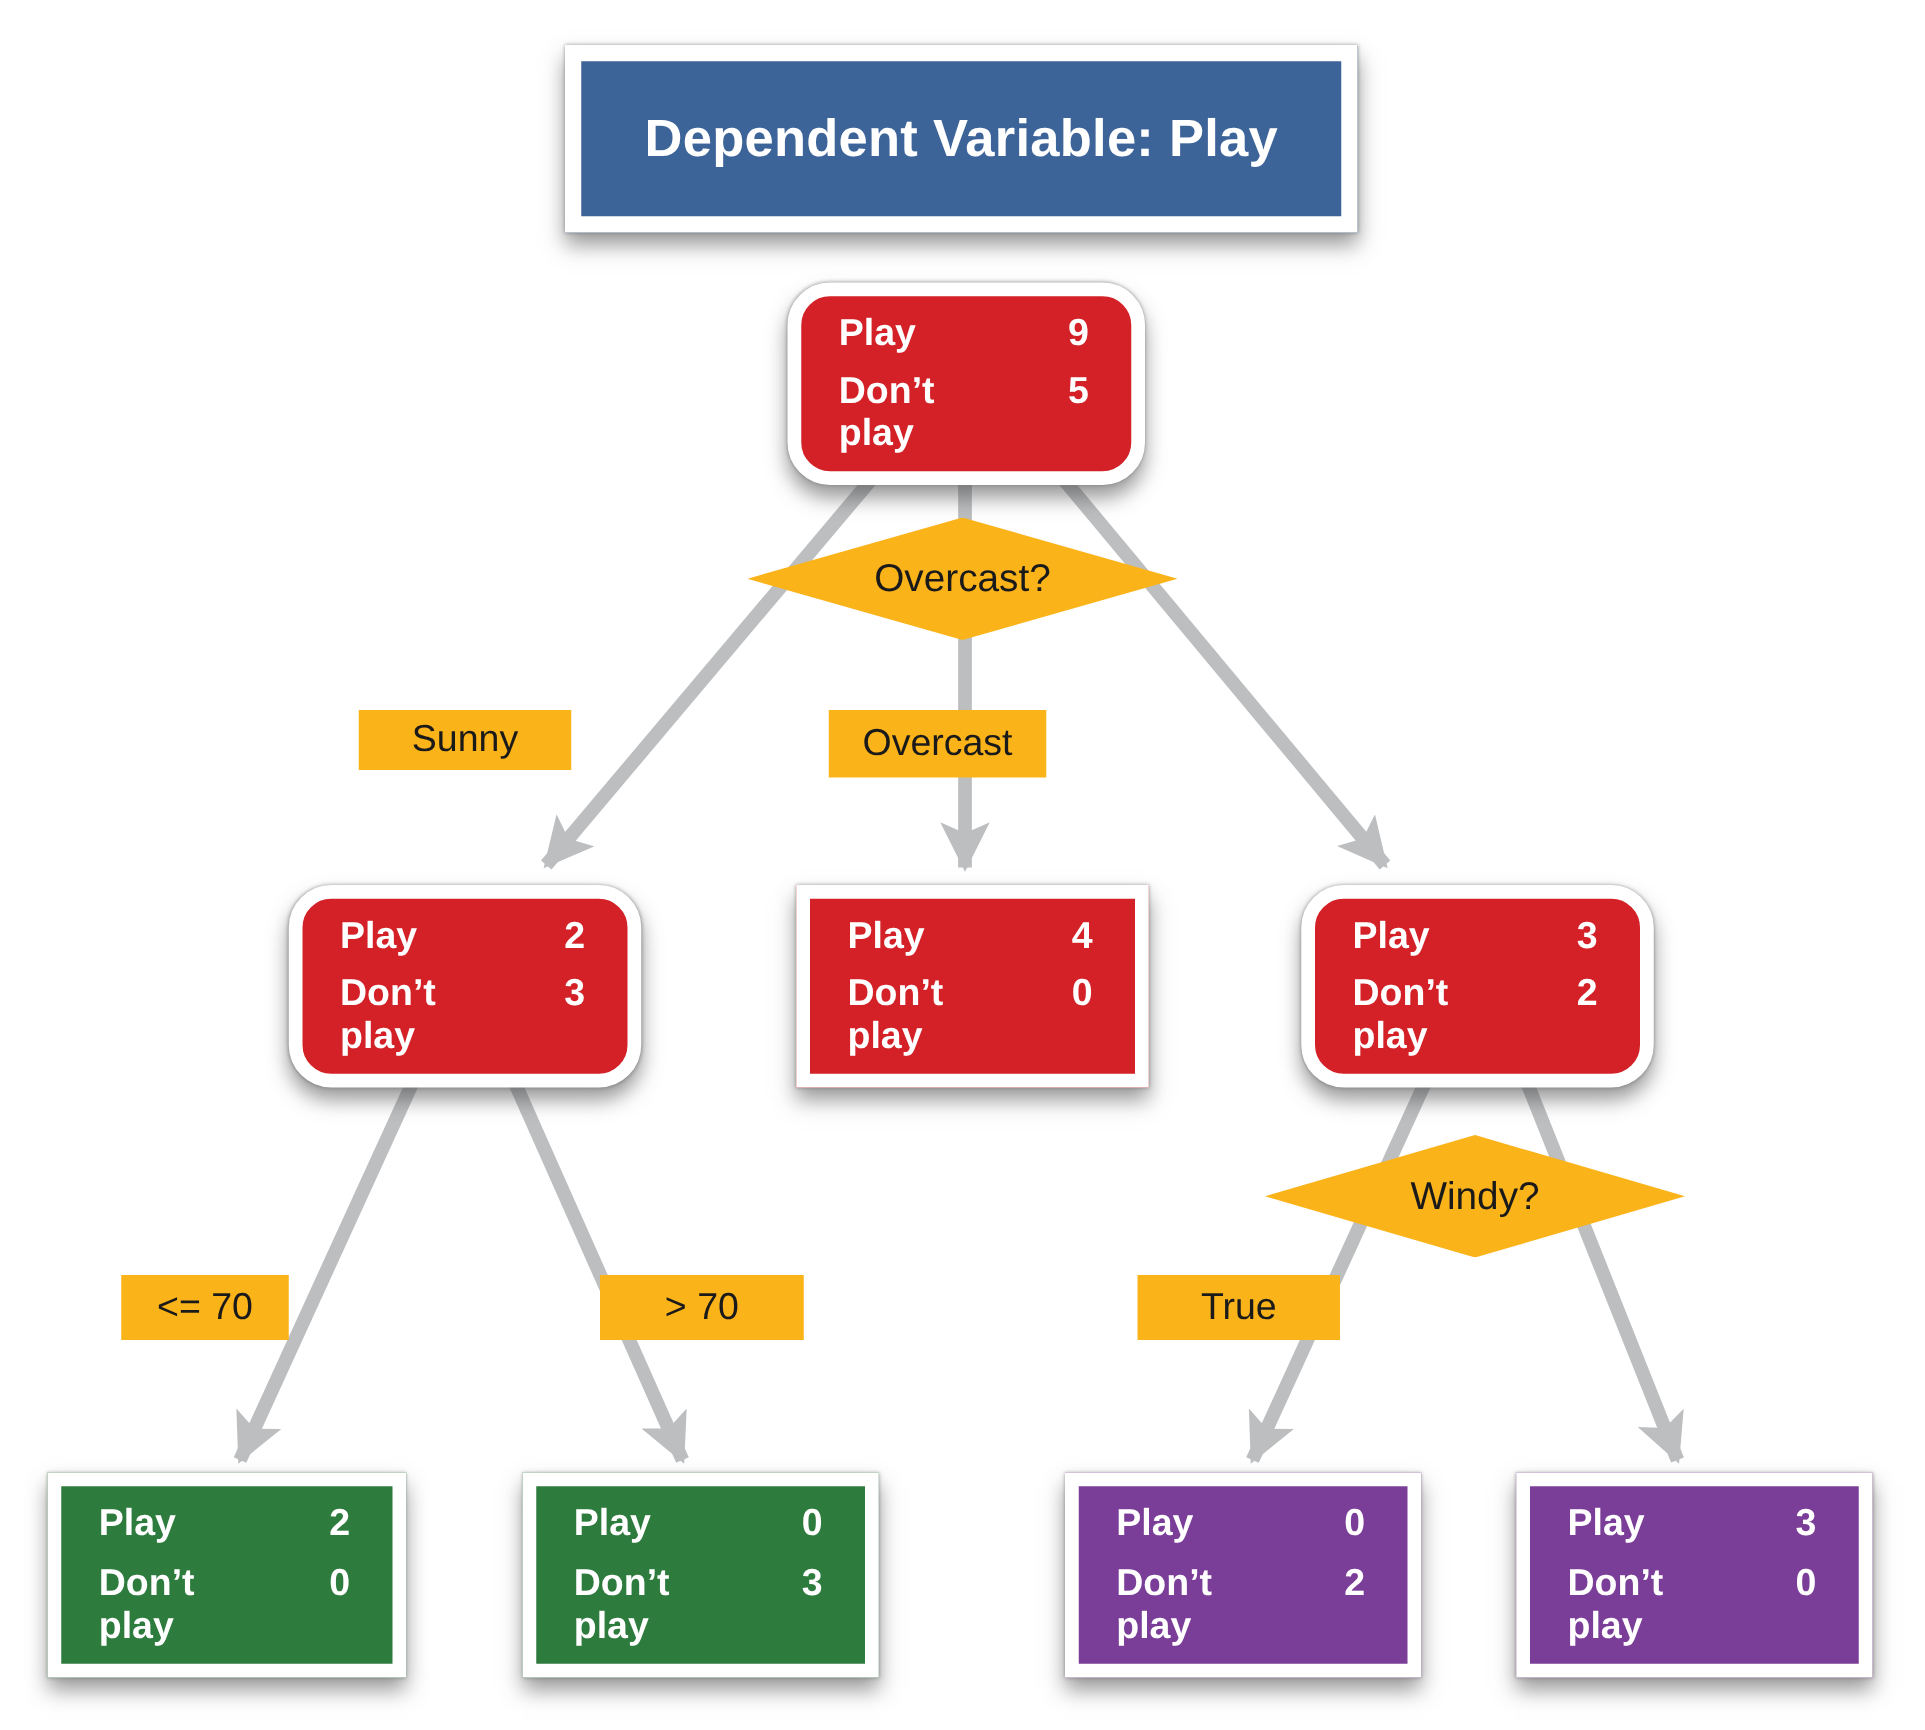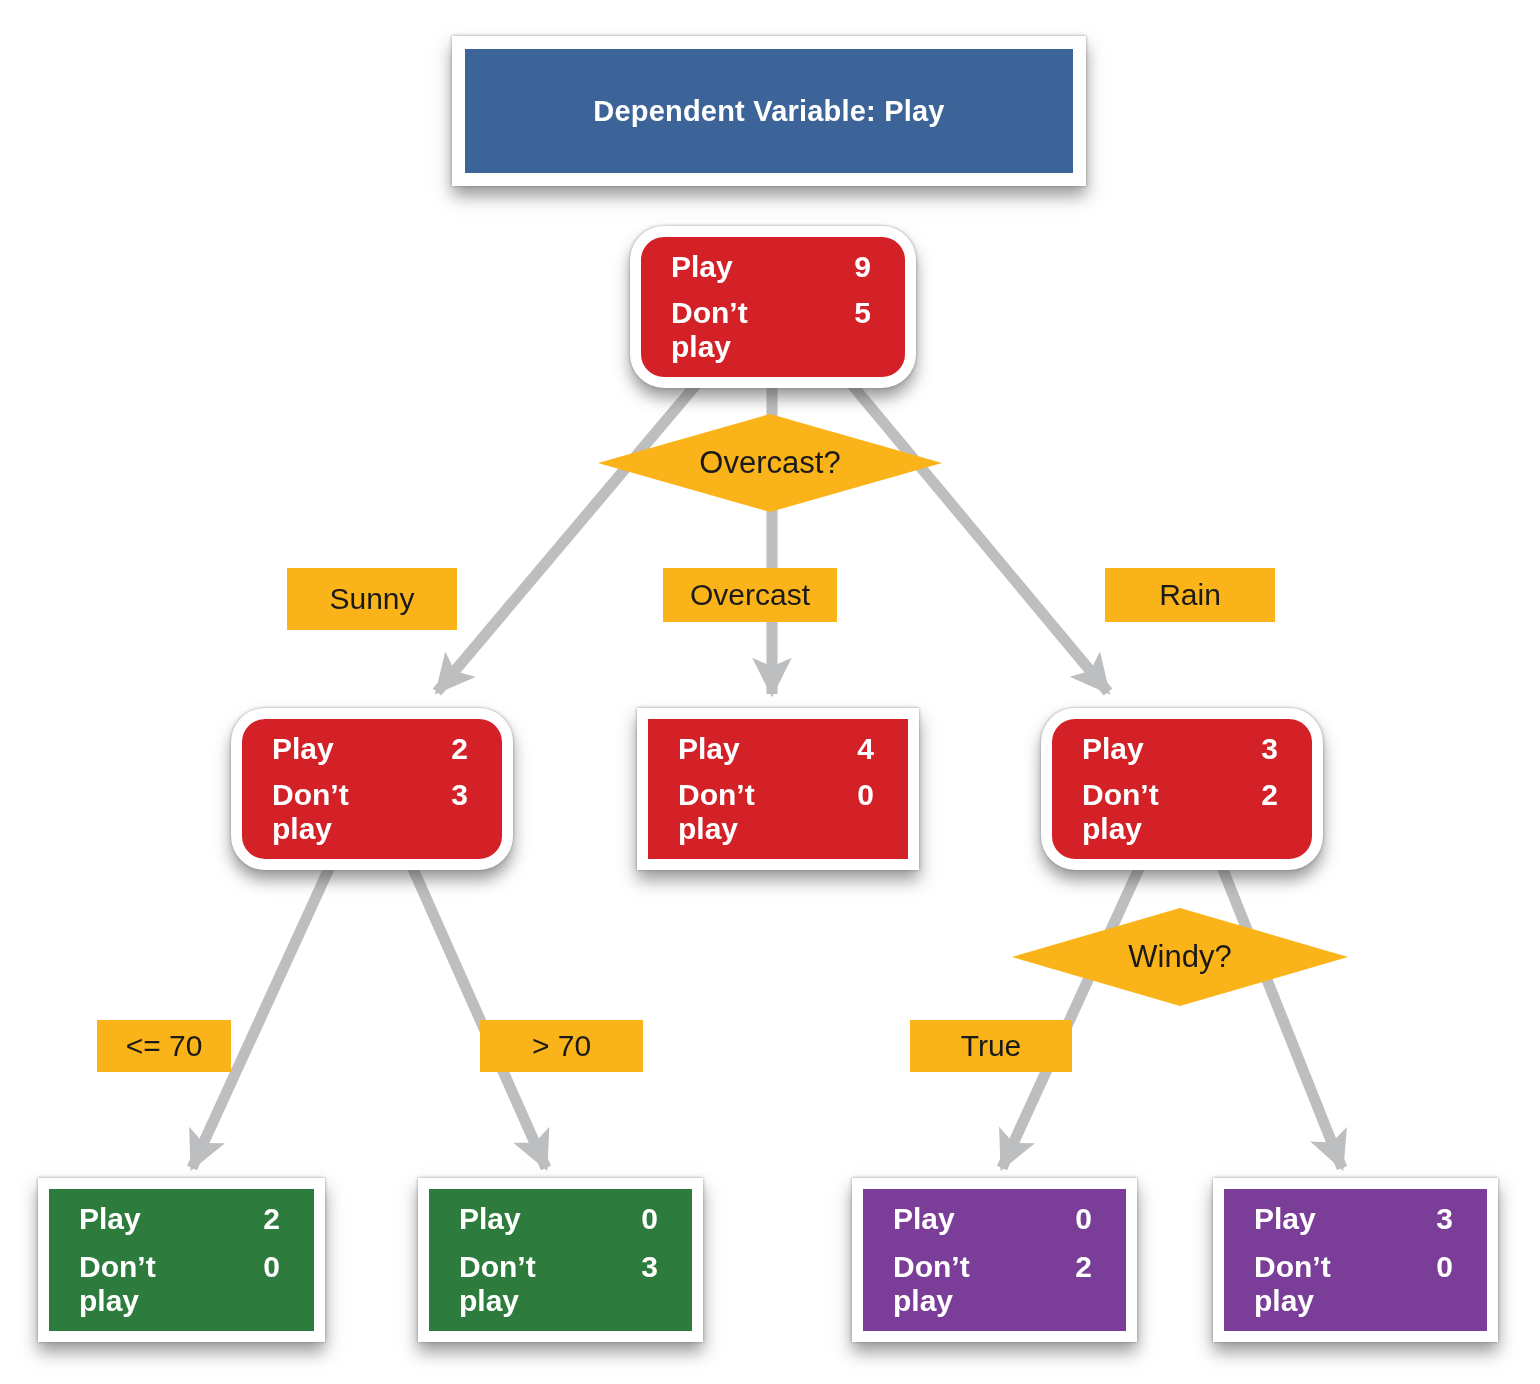--- a/index.html
+++ b/index.html
@@ -15,21 +15,21 @@
     position:absolute;z-index:2;box-sizing:border-box;
     border:11px solid #ffffff;
     box-shadow:0 0 3px rgba(120,120,120,0.75), 0 10px 16px rgba(70,70,70,0.55);
     display:flex;flex-direction:column;justify-content:space-evenly;
     color:var(--node-text,#ffffff);
   }
   .title-box{
     border-width:13px;background:var(--title-bg,#3D6499);
     align-items:center;justify-content:center;
   }
-  .title-box .title-text{font-size:29px;font-weight:bold;letter-spacing:0.2px;}
+  .title-box .title-text{font-size:42px;font-weight:bold;letter-spacing:0.2px;}
   .node-red{background:var(--node-red,#D32127);}
   .rounded{border-radius:34px;}
   .leaf-green{background:var(--leaf-green,#2E7B3E);}
   .leaf-purple{background:var(--leaf-purple,#7B3E98);}
   .row{
     display:flex;justify-content:space-between;align-items:baseline;
     padding:0 34px 0 30px;font-size:30px;font-weight:bold;gap:43px;
   }
   .diamond{
     position:absolute;z-index:2;background:var(--decision-yellow,#FBB31A);
@@ -75,28 +75,25 @@
     <div class="row">
       <span>Don’t play</span>
       <span>5</span>
     </div>
   </div>
 
   <div class="diamond" style="left:598px;top:414px;width:344px;height:98px;">
     <span>Overcast?</span>
   </div>
 
-  <div class="branch-label" style="left:287px;top:568px;width:170px;height:62px;">
+  <div class="branch-label" style="left:287px;top:568px;width:170px;height:48px;">
     <span>Sunny</span>
   </div>
   <div class="branch-label" style="left:663px;top:568px;width:174px;height:54px;">
     <span>Overcast</span>
-  </div>
-  <div class="branch-label" style="left:1105px;top:568px;width:170px;height:54px;">
-    <span>Rain</span>
   </div>
 
   <div class="boxed node-red rounded" style="left:231px;top:708px;width:282px;height:162px;">
     <div class="row">
       <span>Play</span>
       <span>2</span>
     </div>
     <div class="row">
       <span>Don’t play</span>
       <span>3</span>

